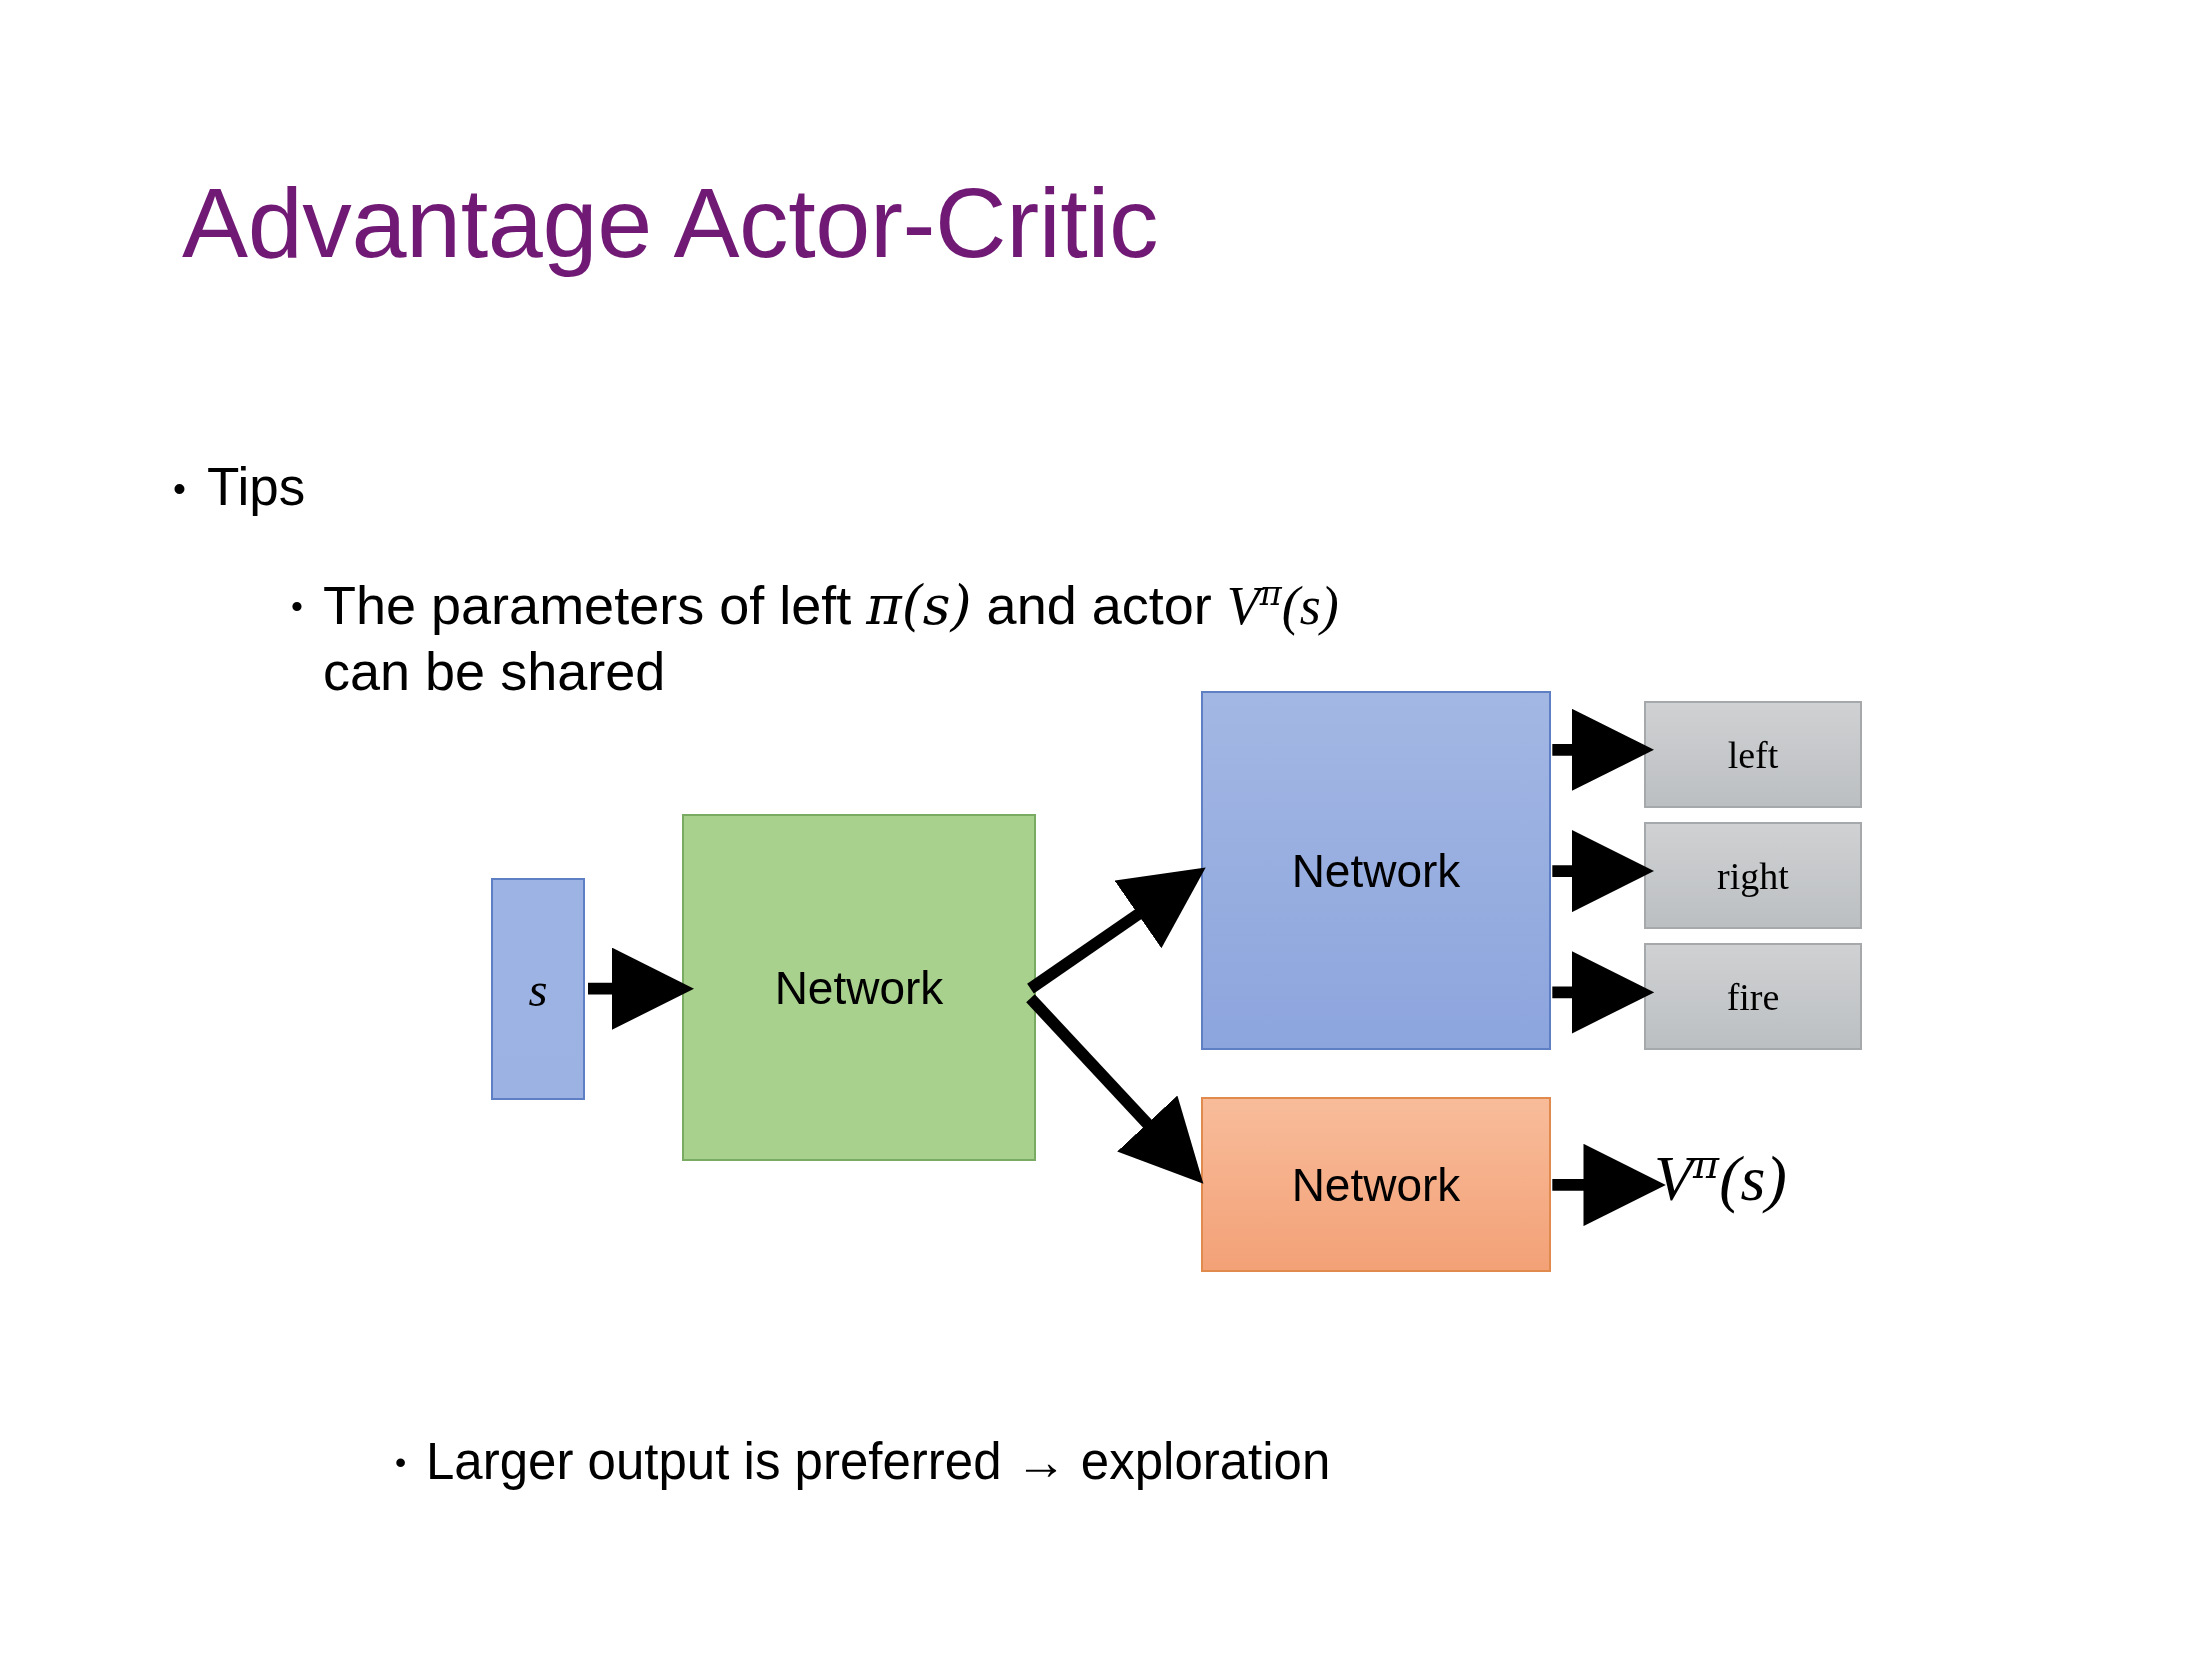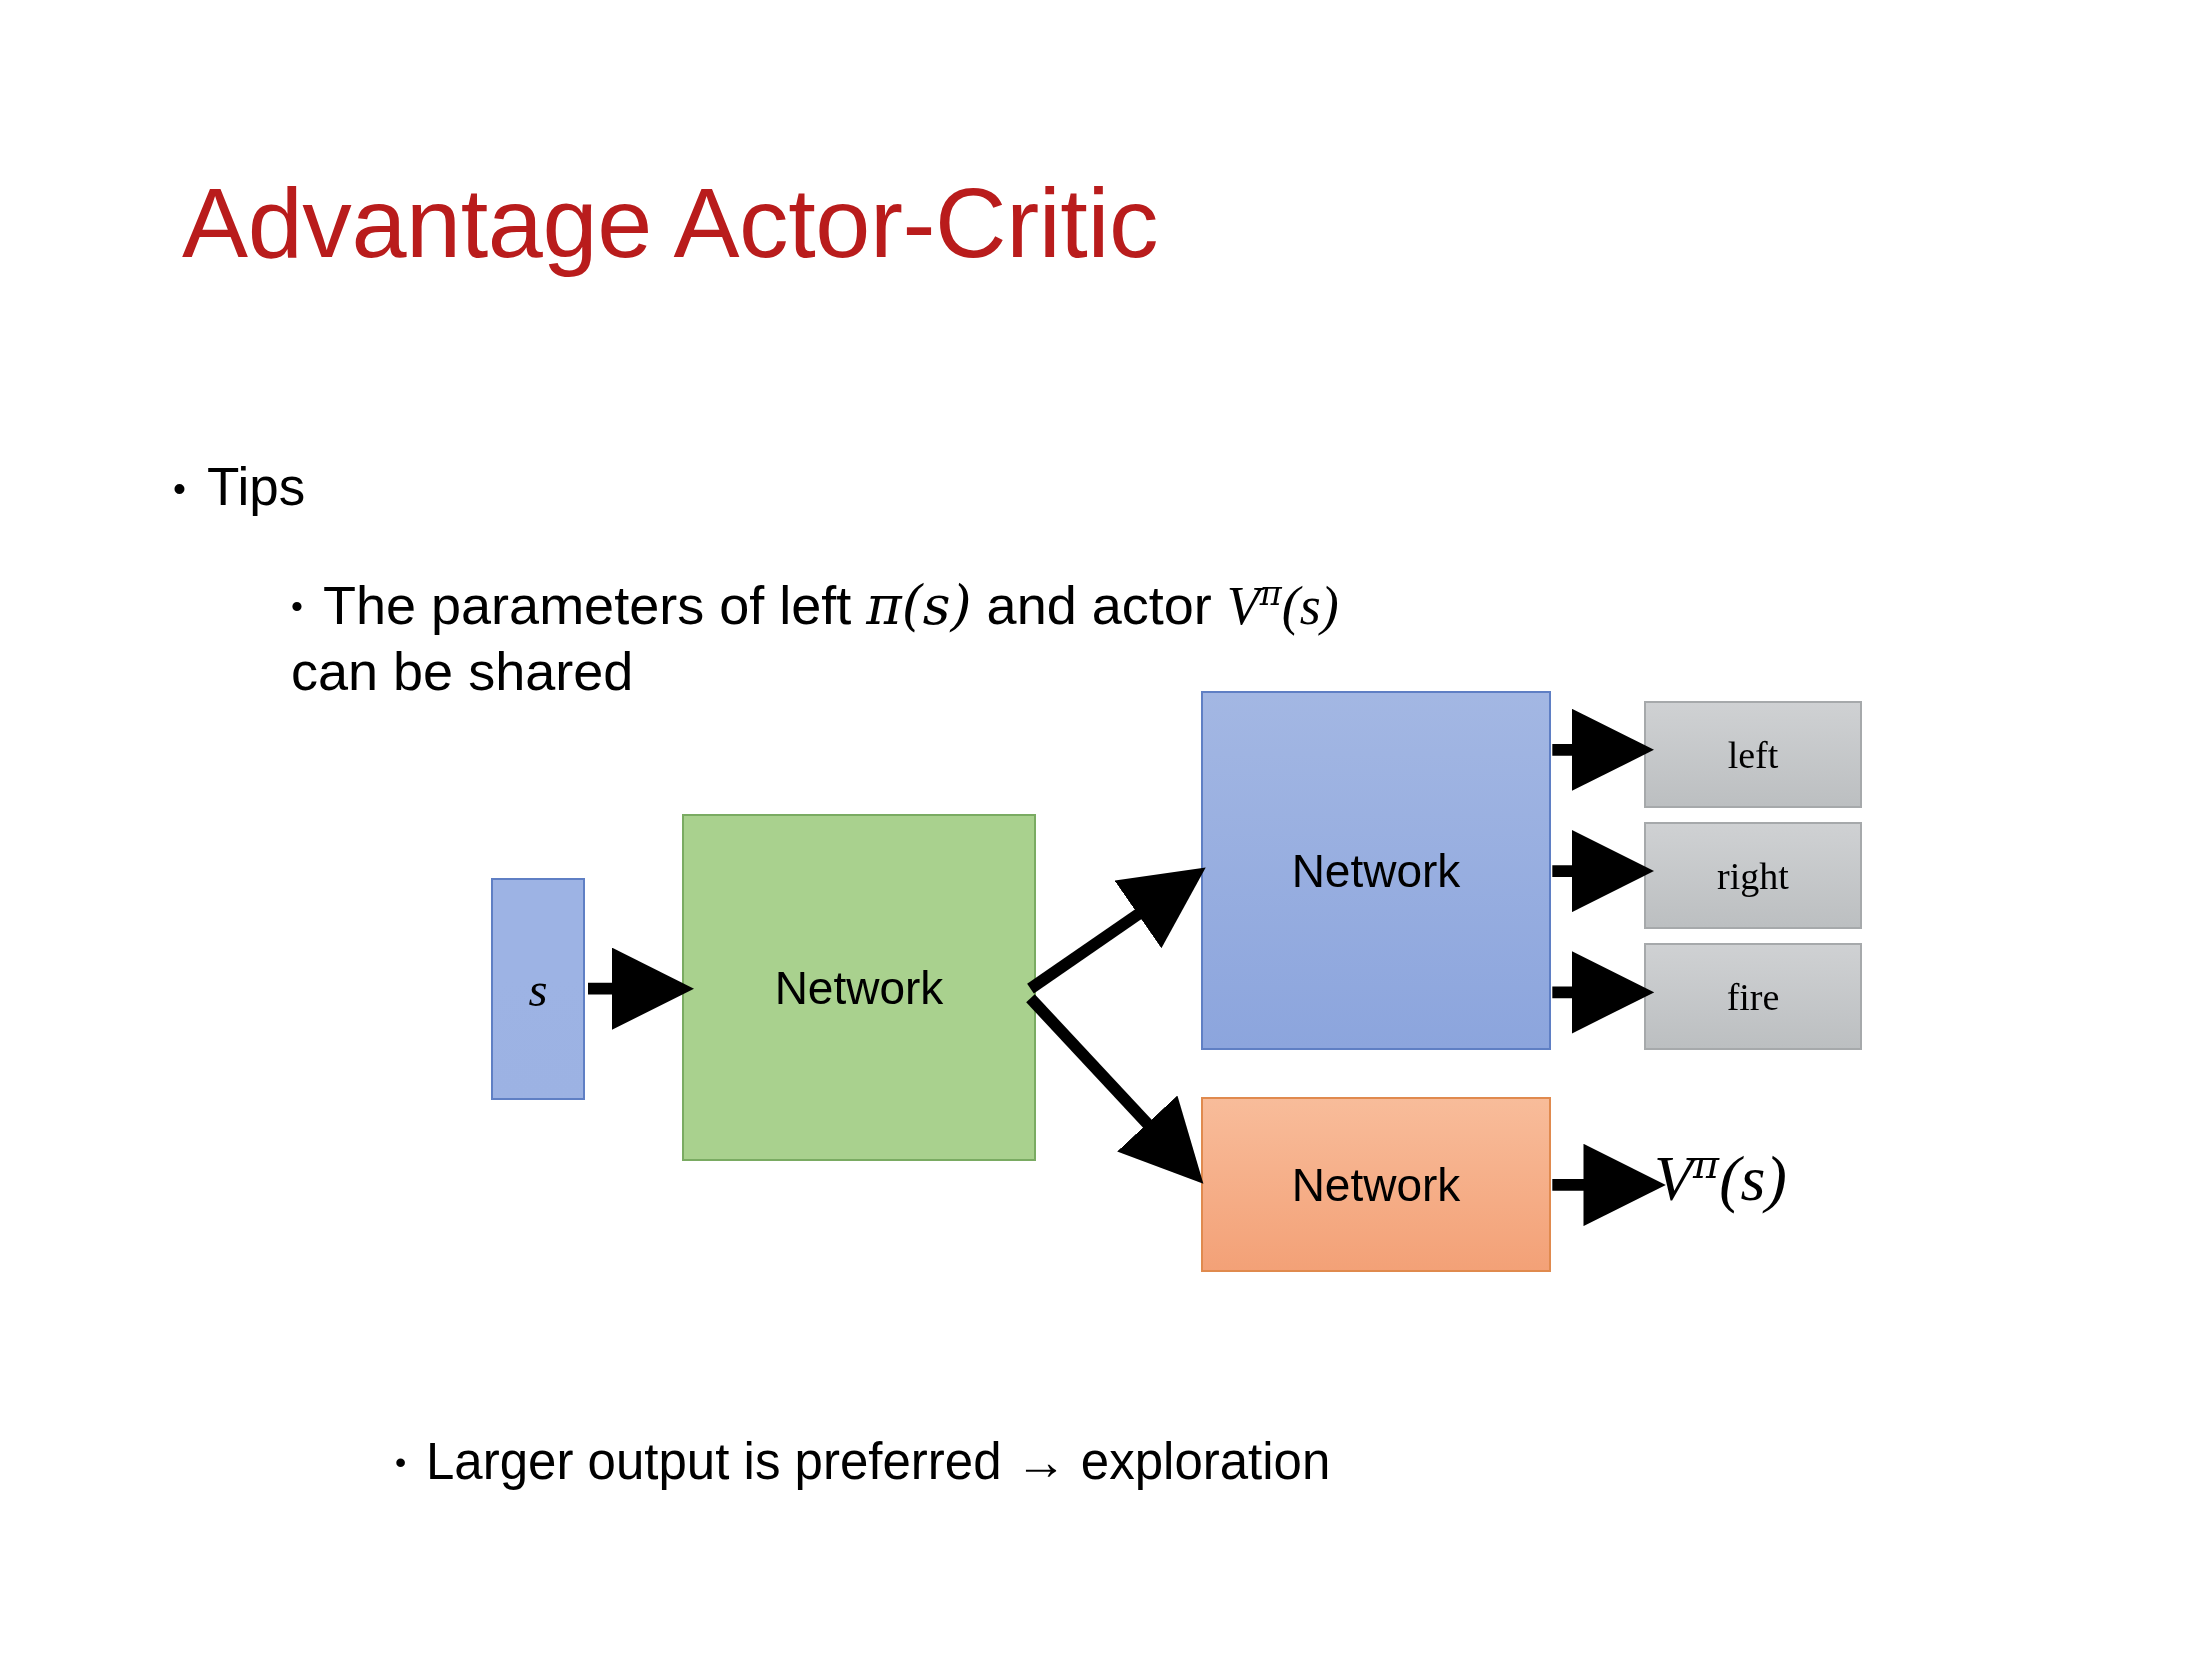--- a/index.html
+++ b/index.html
@@ -14,21 +14,21 @@
   .slide{position:absolute;inset:0;}
 
   
   .title{
     position:absolute;
     left:182px; top:171px;
     font-size:99px;
     line-height:1.05;
     font-weight:400;
     letter-spacing:-0.4px;
-    color:#b91c1c;
+    color:#701a75;
     white-space:nowrap;
   }
 
   
   .bullet-l1{
     position:absolute;
     font-size:53px;
     line-height:1.12;
     white-space:nowrap;
   }
@@ -133,21 +133,21 @@
 <div class="slide">
 
   <div class="title">Advantage Actor-Critic</div>
 
   <div class="bullet-l1" style="left:173px; top:457px;">
     <span class="dot">•</span><span>Tips</span>
   </div>
 
   <div class="bullet-l2" style="left:291px; top:573px; width:1779px;">
     <span class="dot">•</span><span class="mathblock"><span>The parameters of left </span><span class="mupi">π(s)</span><span>  and actor </span><span class="mi">V</span><span class="sup">π</span><span class="mi">(s)</span></span>
-    <div style="">can be shared</div>
+    <div style="margin-left:32px;">can be shared</div>
   </div>
 
 
   <div class="bullet-l3" style="left:395px; top:1432px;">
     <span class="dot">•</span><span>Larger output is preferred → exploration</span>
   </div>
 
   <div class="box box-s">
     <span>s</span>
   </div>

